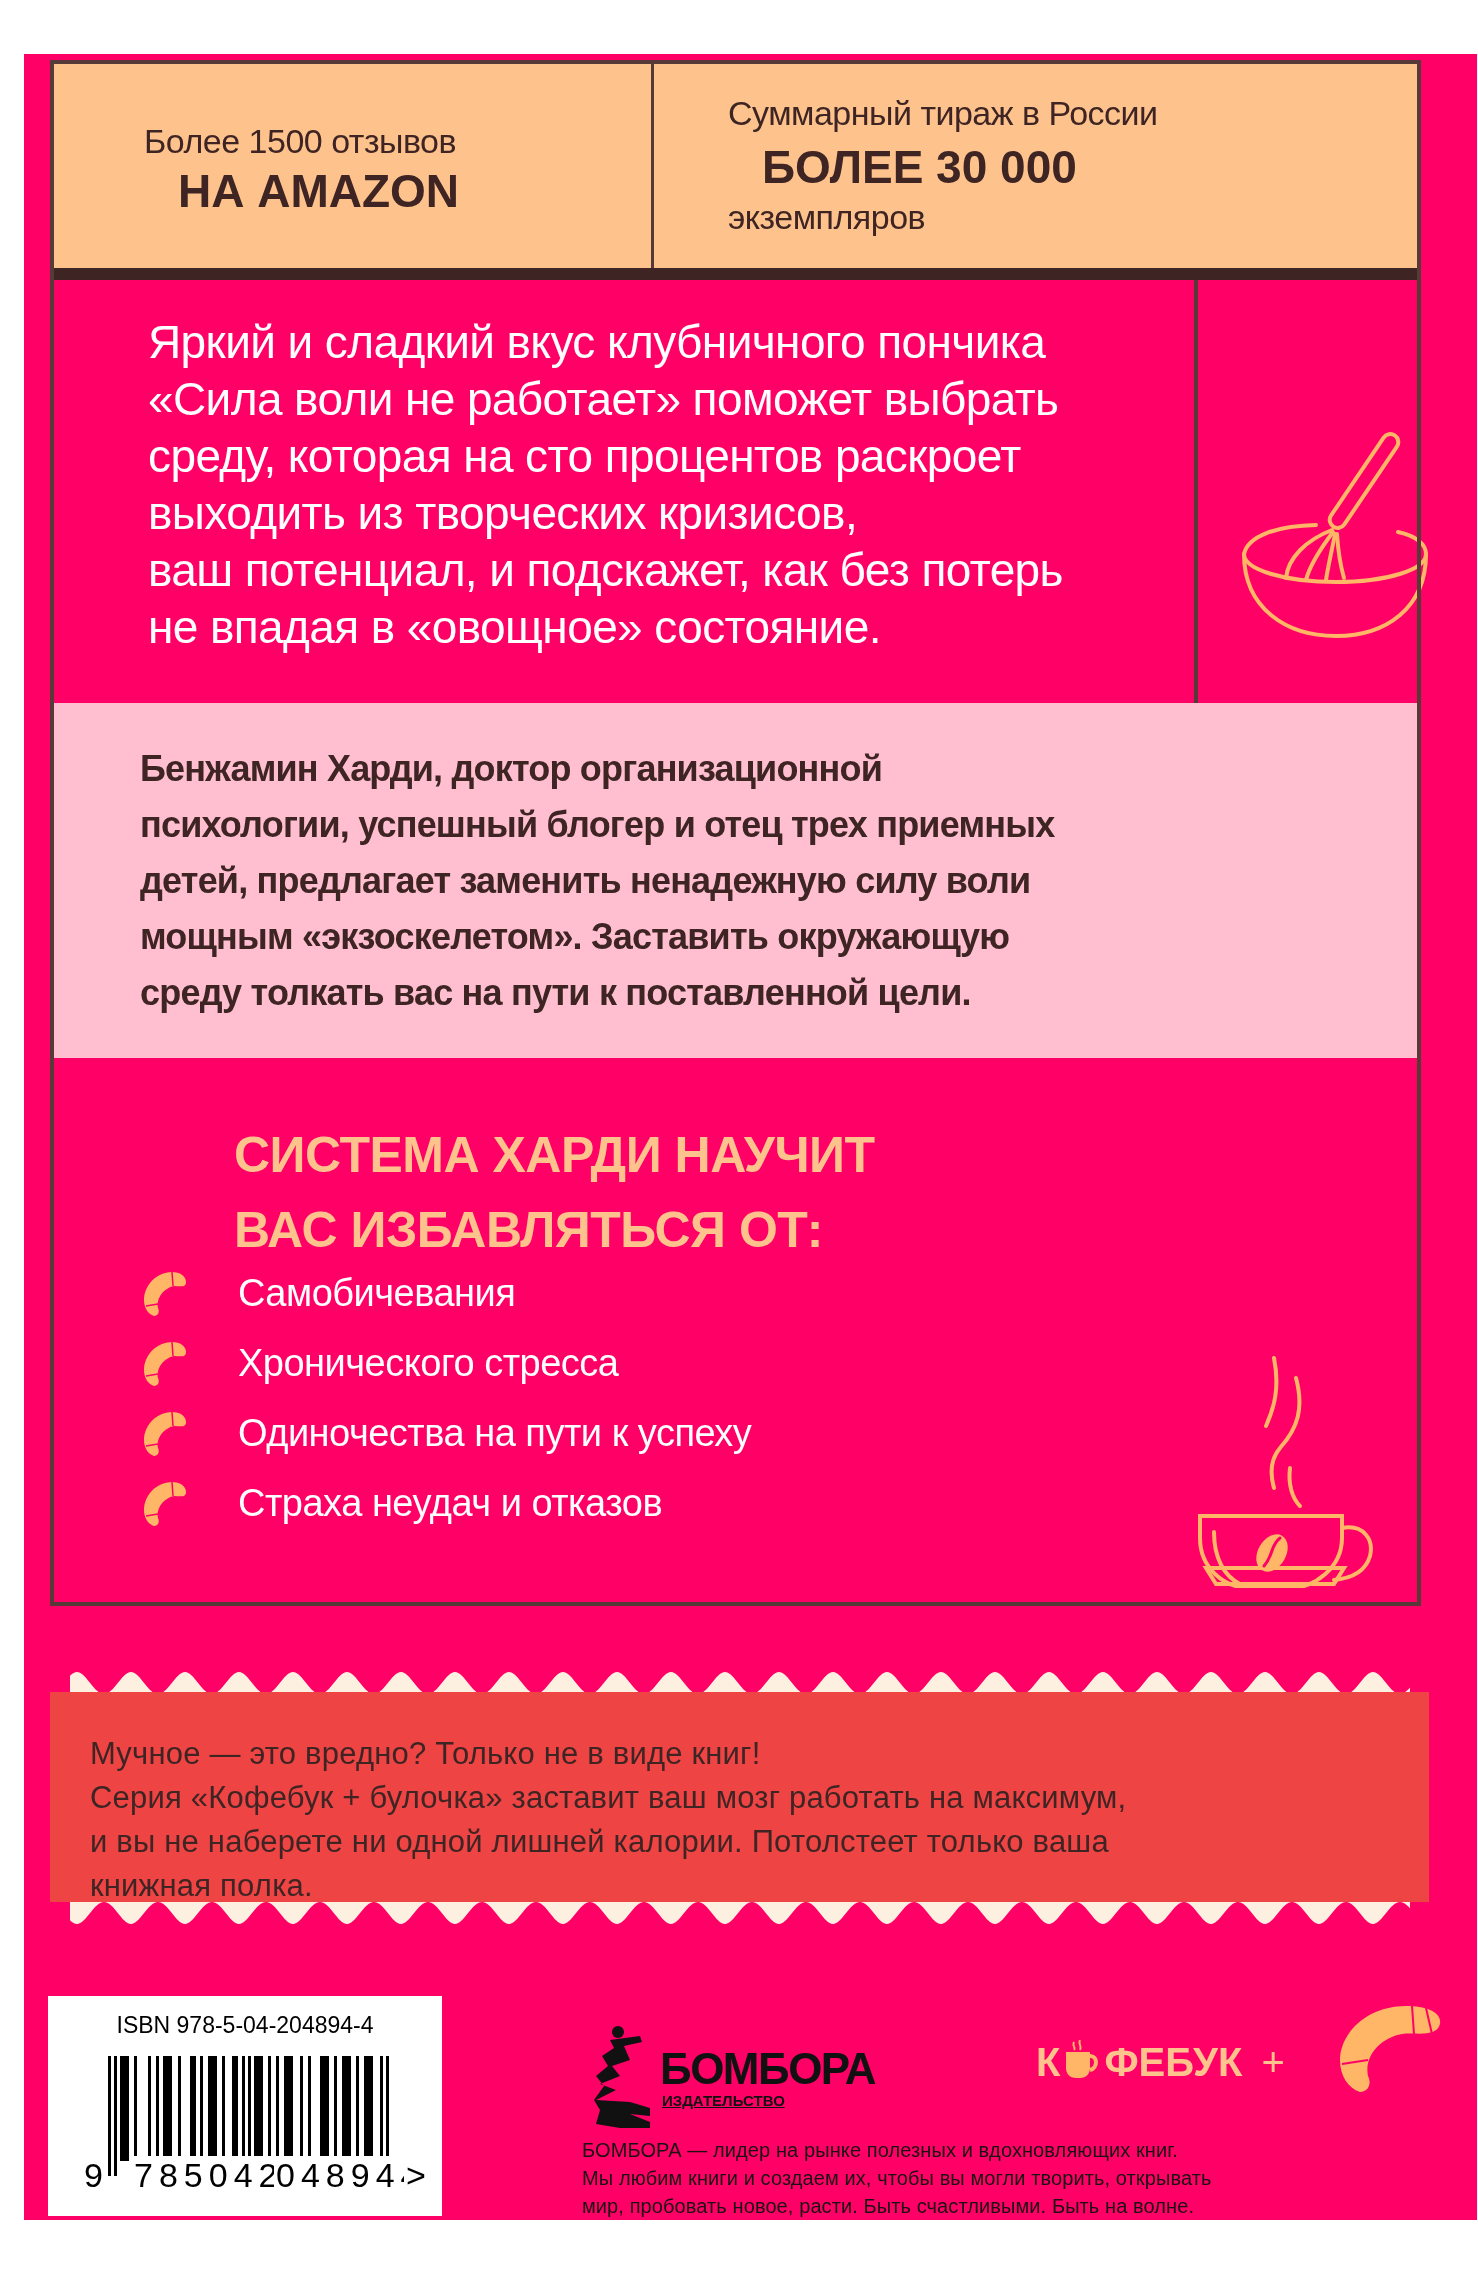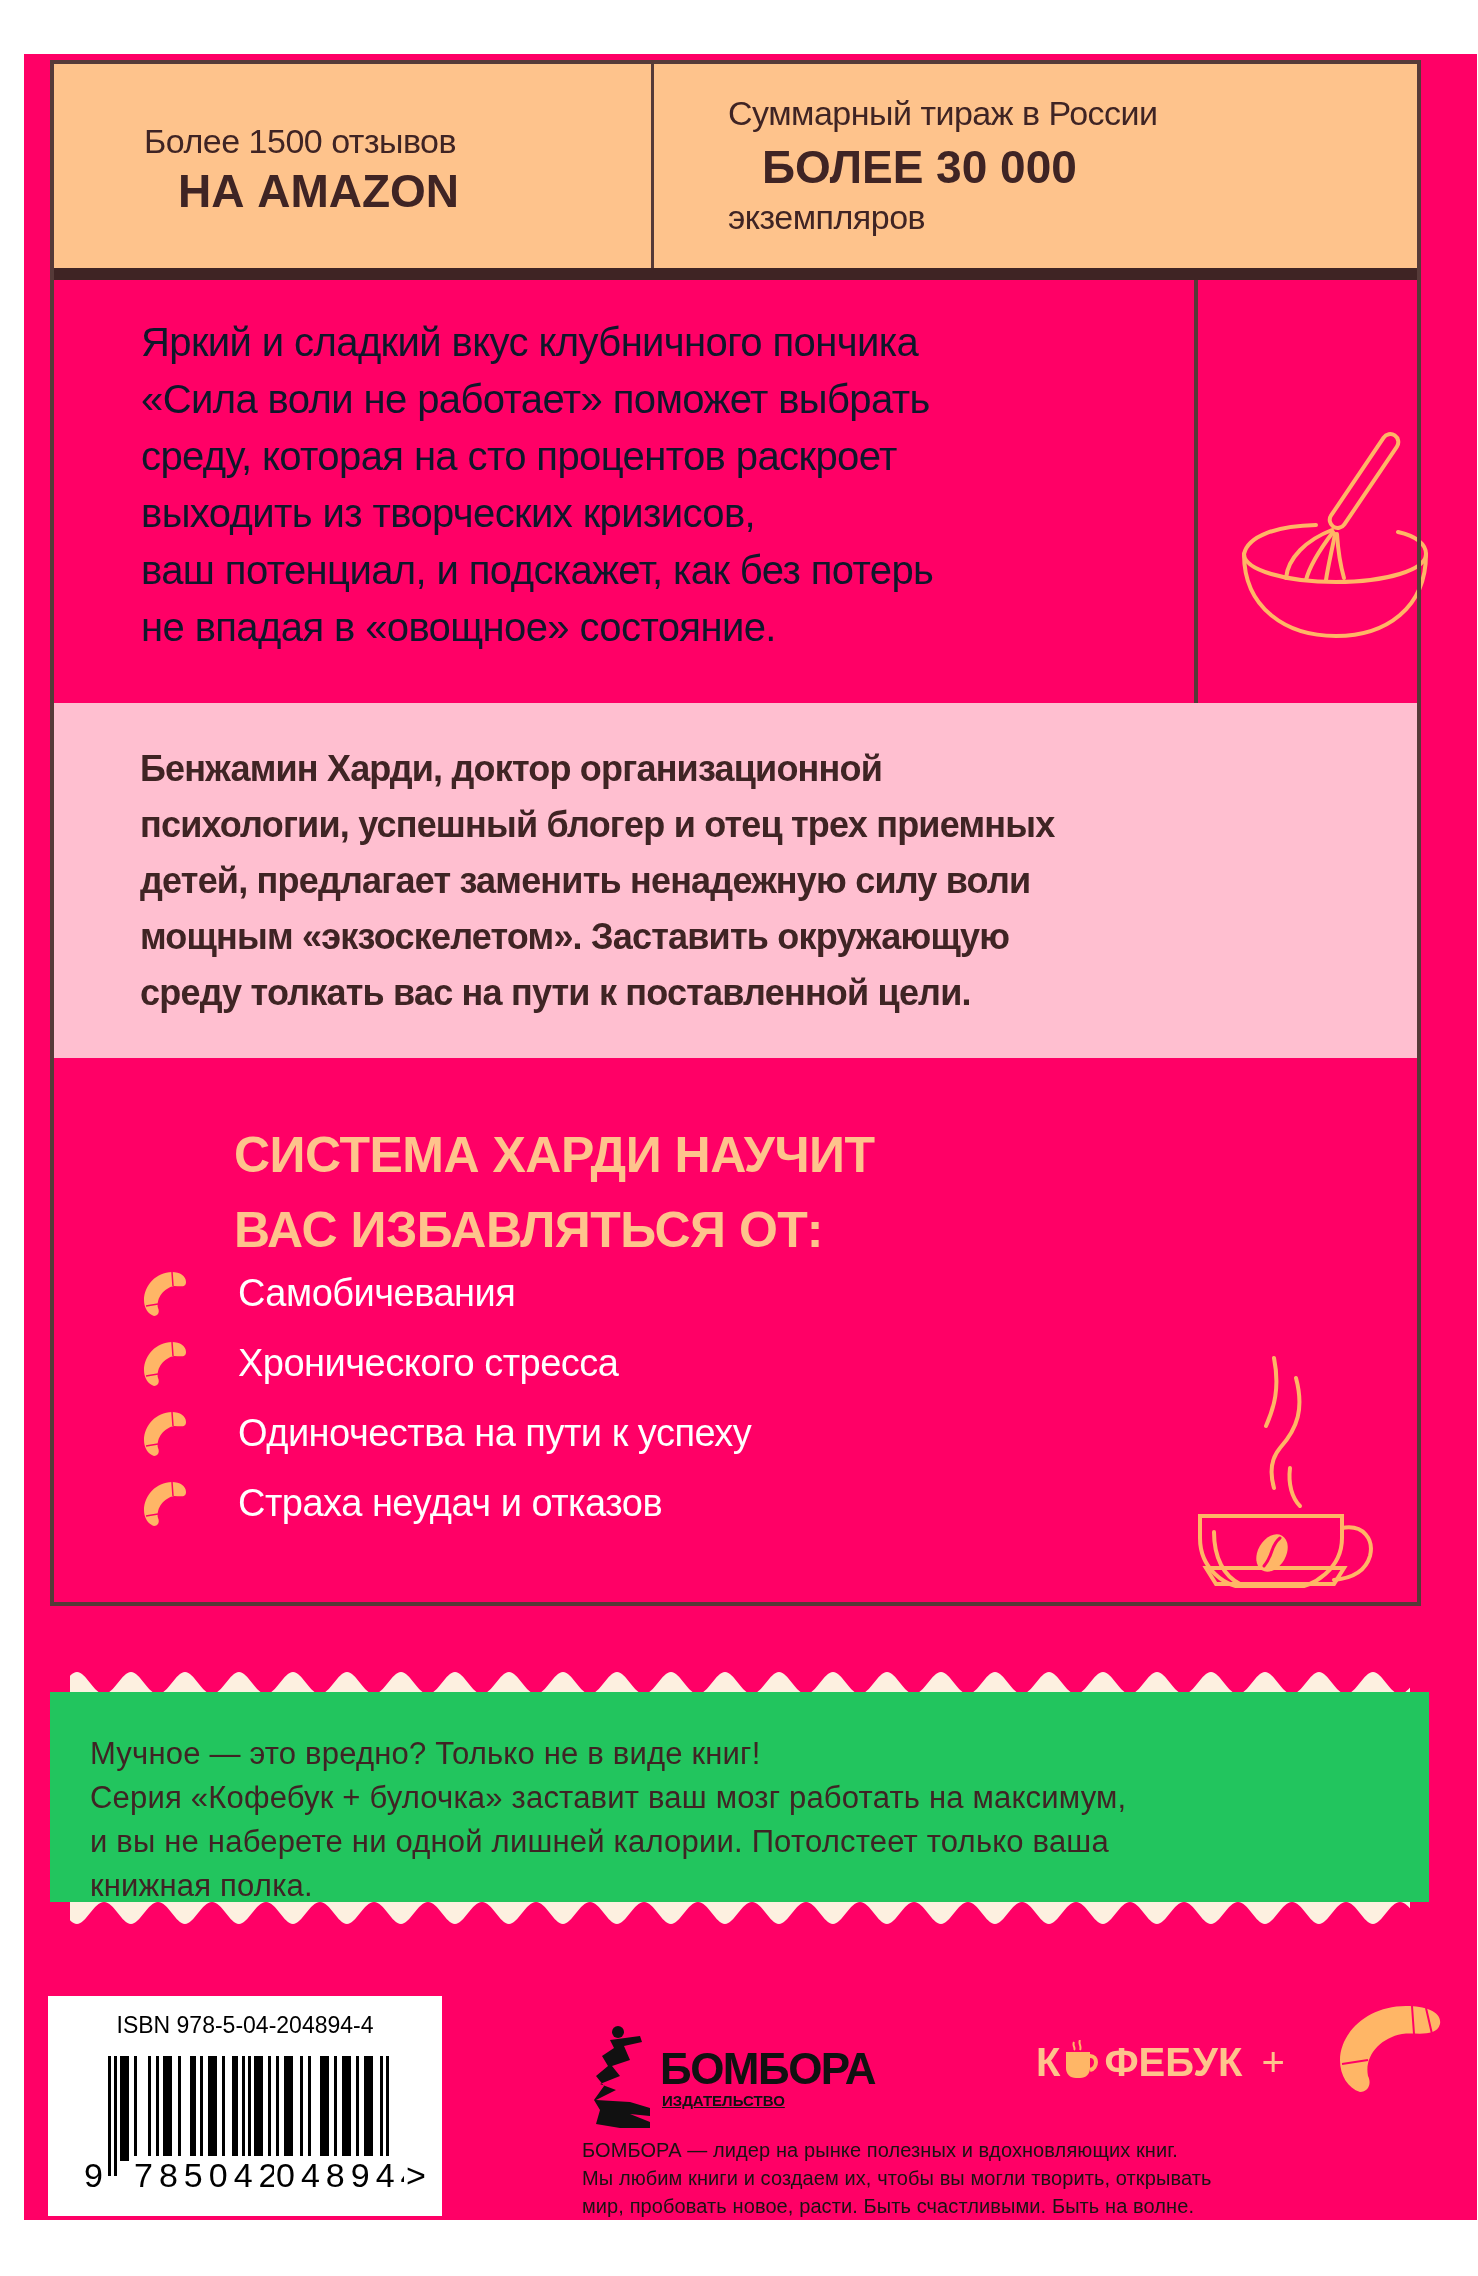--- a/index.html
+++ b/index.html
@@ -31,22 +31,22 @@
   }
   .stat-small { position: absolute; font-family: "Liberation Sans", sans-serif; color: #3f2424; font-size: 34px; letter-spacing: -0.5px; }
   .stat-big { position: absolute; font-family: "Liberation Sans", sans-serif; font-weight: bold; color: #3f2424; font-size: 46px; letter-spacing: 0px; margin-left: 34px; }
 
   .promo {
     position: absolute; left: 54px; top: 280px; width: 1363px; height: 423px;
     background: #ff0066;
   }
   .promo-divider { position: absolute; left: 1140px; top: 0; width: 4px; height: 100%; background: #553a38; }
   .promo-text {
-    position: absolute; left: 87px; top: 34px; width: 980px;
-    font-family: "Liberation Sans", sans-serif; color: #0f172a; font-size: 40px; line-height: 57px;
+    position: absolute; left: 94px; top: 34px; width: 980px;
+    font-family: "Liberation Sans", sans-serif; color: #ffffff; font-size: 46px; line-height: 57px;
     letter-spacing: -0.6px;
   }
   .promo-text span { display: block; white-space: nowrap; }
   .whisk { position: absolute; left: 1182px; top: 128px; width: 200px; height: 230px; }
 
   .author {
     position: absolute; left: 54px; top: 703px; width: 1363px; height: 355px; background: #ffbfd0;
   }
   .author-text {
     position: absolute; left: 86px; top: 38px; width: 1150px;
@@ -69,21 +69,21 @@
     display: flex; align-items: center; height: 70px;
   }
   .benefit svg { width: 46px; height: 50px; margin-right: 50px; }
   .benefit-label {
     font-family: "Liberation Sans", sans-serif; color: #ffffff; font-size: 38px; letter-spacing: -0.5px; white-space: nowrap;
   }
   .coffee-cup { position: absolute; left: 1140px; top: 290px; width: 230px; height: 240px; }
 
   
   .series {
-    position: absolute; left: 50px; top: 1692px; width: 1379px; height: 210px; background: #22c55e;
+    position: absolute; left: 50px; top: 1692px; width: 1379px; height: 210px; background: #ef4444;
   }
   .scallop-top, .scallop-bottom { position: absolute; left: 50px; width: 1379px; height: 22px; }
   .scallop-top { top: 1672px; }
   .scallop-bottom { top: 1902px; }
   .series-text {
     position: absolute; left: 40px; top: 40px; width: 1320px;
     font-family: "Liberation Sans", sans-serif; color: #3f2424; font-size: 31px; line-height: 44px;
     letter-spacing: 0.2px;
   }
   .series-text span { display: block; white-space: nowrap; }

